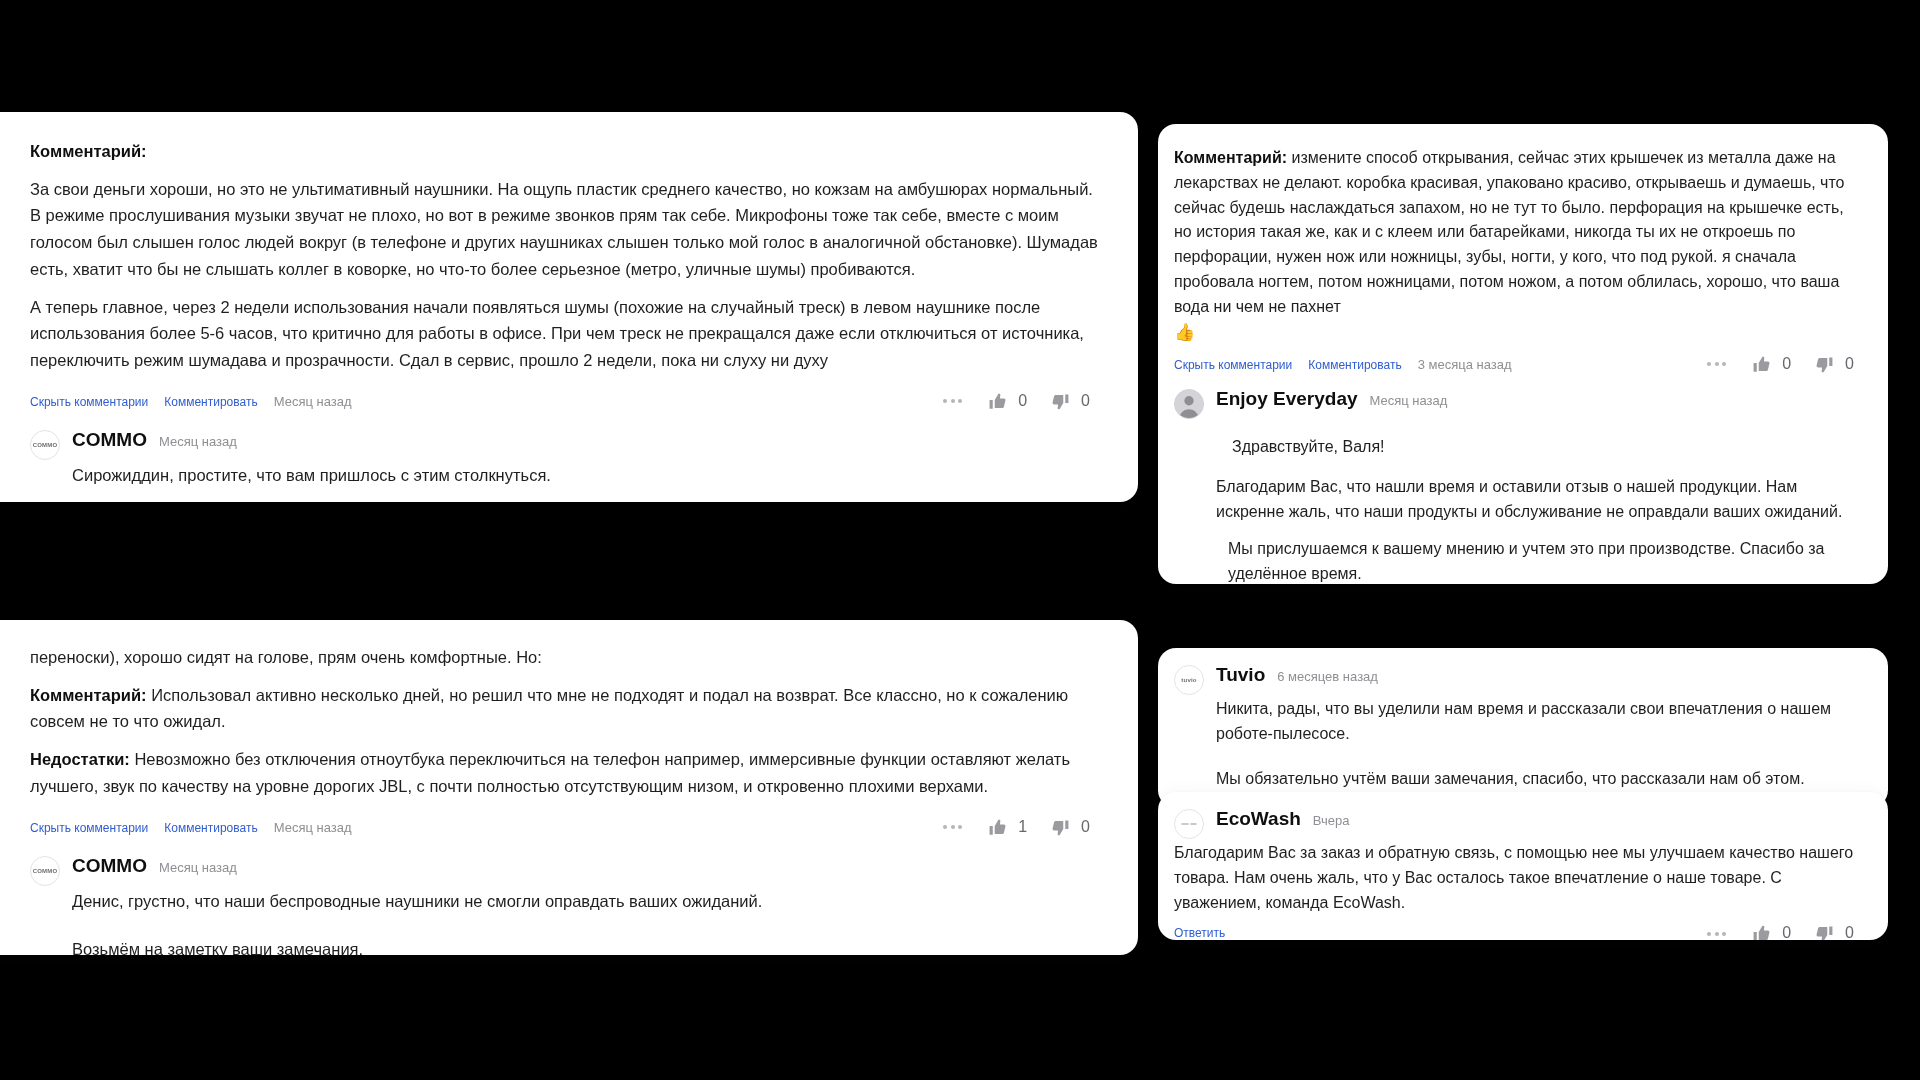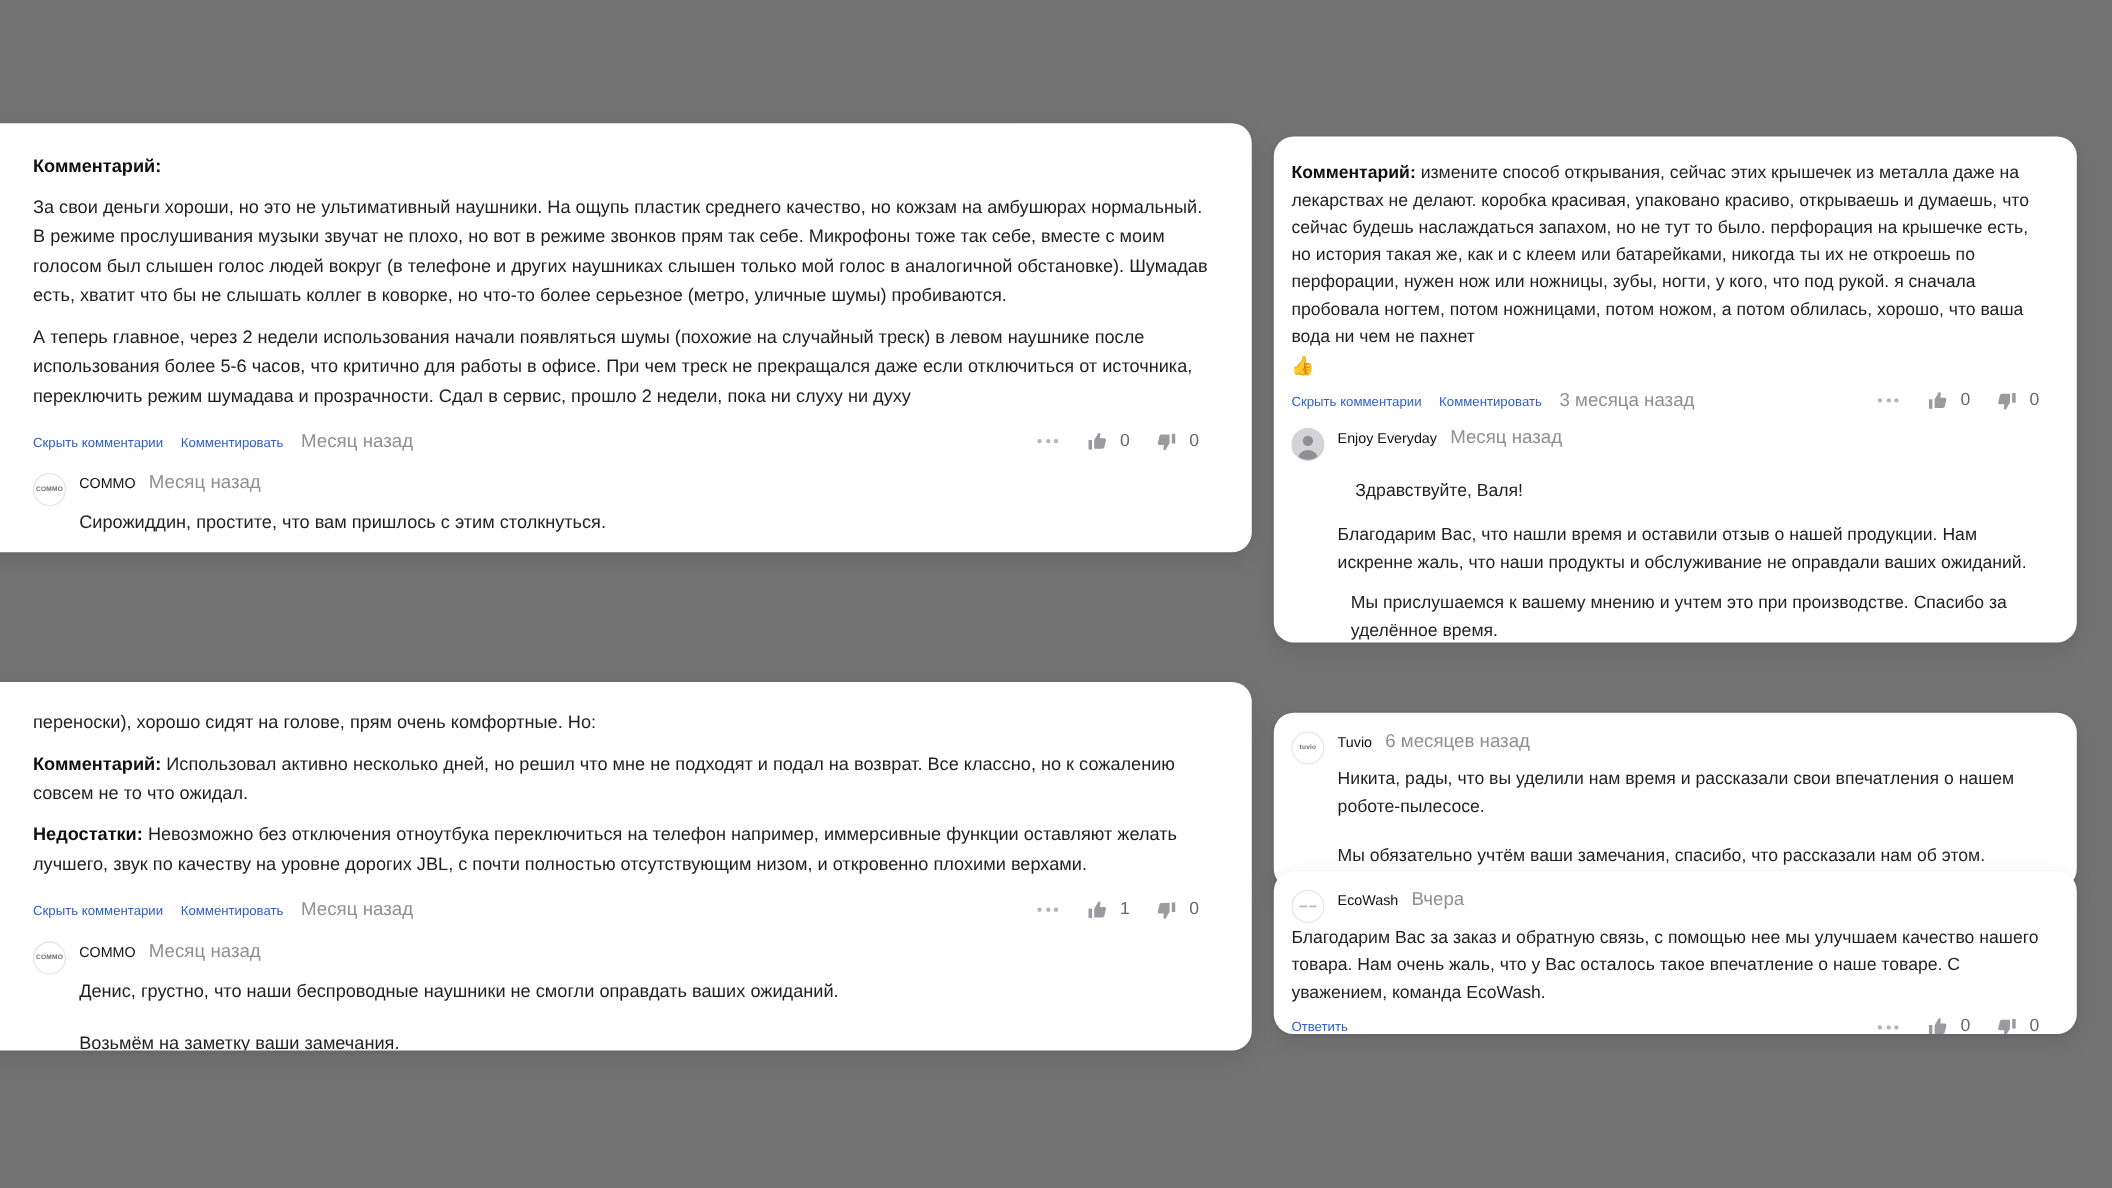--- a/index.html
+++ b/index.html
@@ -10,21 +10,21 @@
     height: 1080px;
     background: #ffffff;
     font-family: "Liberation Sans", sans-serif;
     overflow: hidden;
   }
 
   .page {
     position: relative;
     width: 1920px;
     height: 1080px;
-    background: #737373;
+    background: #000000;
   }
 
   
   .card {
     position: absolute;
     background: #ffffff;
     border-radius: 18px;
     box-shadow: 0 1px 3px rgba(16,24,40,0.07),
                 0 8px 22px rgba(16,24,40,0.10);
     box-sizing: border-box;
@@ -79,21 +79,21 @@
     min-width: 0;
   }
   .link {
     color: #2f5ecf;
     font-size: 12px;
     cursor: pointer;
     white-space: nowrap;
   }
   .timestamp {
     color: #8f8f94;
-    font-size: 17px;
+    font-size: 13px;
     white-space: nowrap;
   }
   .action-right {
     display: flex;
     align-items: center;
     gap: 0;
     flex: 0 0 auto;
     margin-left: auto;
   }
   .dots {
@@ -155,22 +155,22 @@
     background: #d6d6da;
     border-color: #d0d0d4;
   }
   .avatar.photo svg { display:block; }
   .reply-meta {
     display: flex;
     align-items: baseline;
     gap: 12px;
   }
   .reply-name {
-    font-weight: 400;
-    font-size: 13px;
+    font-weight: 700;
+    font-size: 19px;
     color: #0f0f0f;
     white-space: nowrap;
   }
   .reply-body {
     margin-left: 42px;
     margin-top: 2px;
   }
   .reply-body .para + .para { margin-top: 11px; }
   .reply-gap { height: 20px; }
   .emoji {

